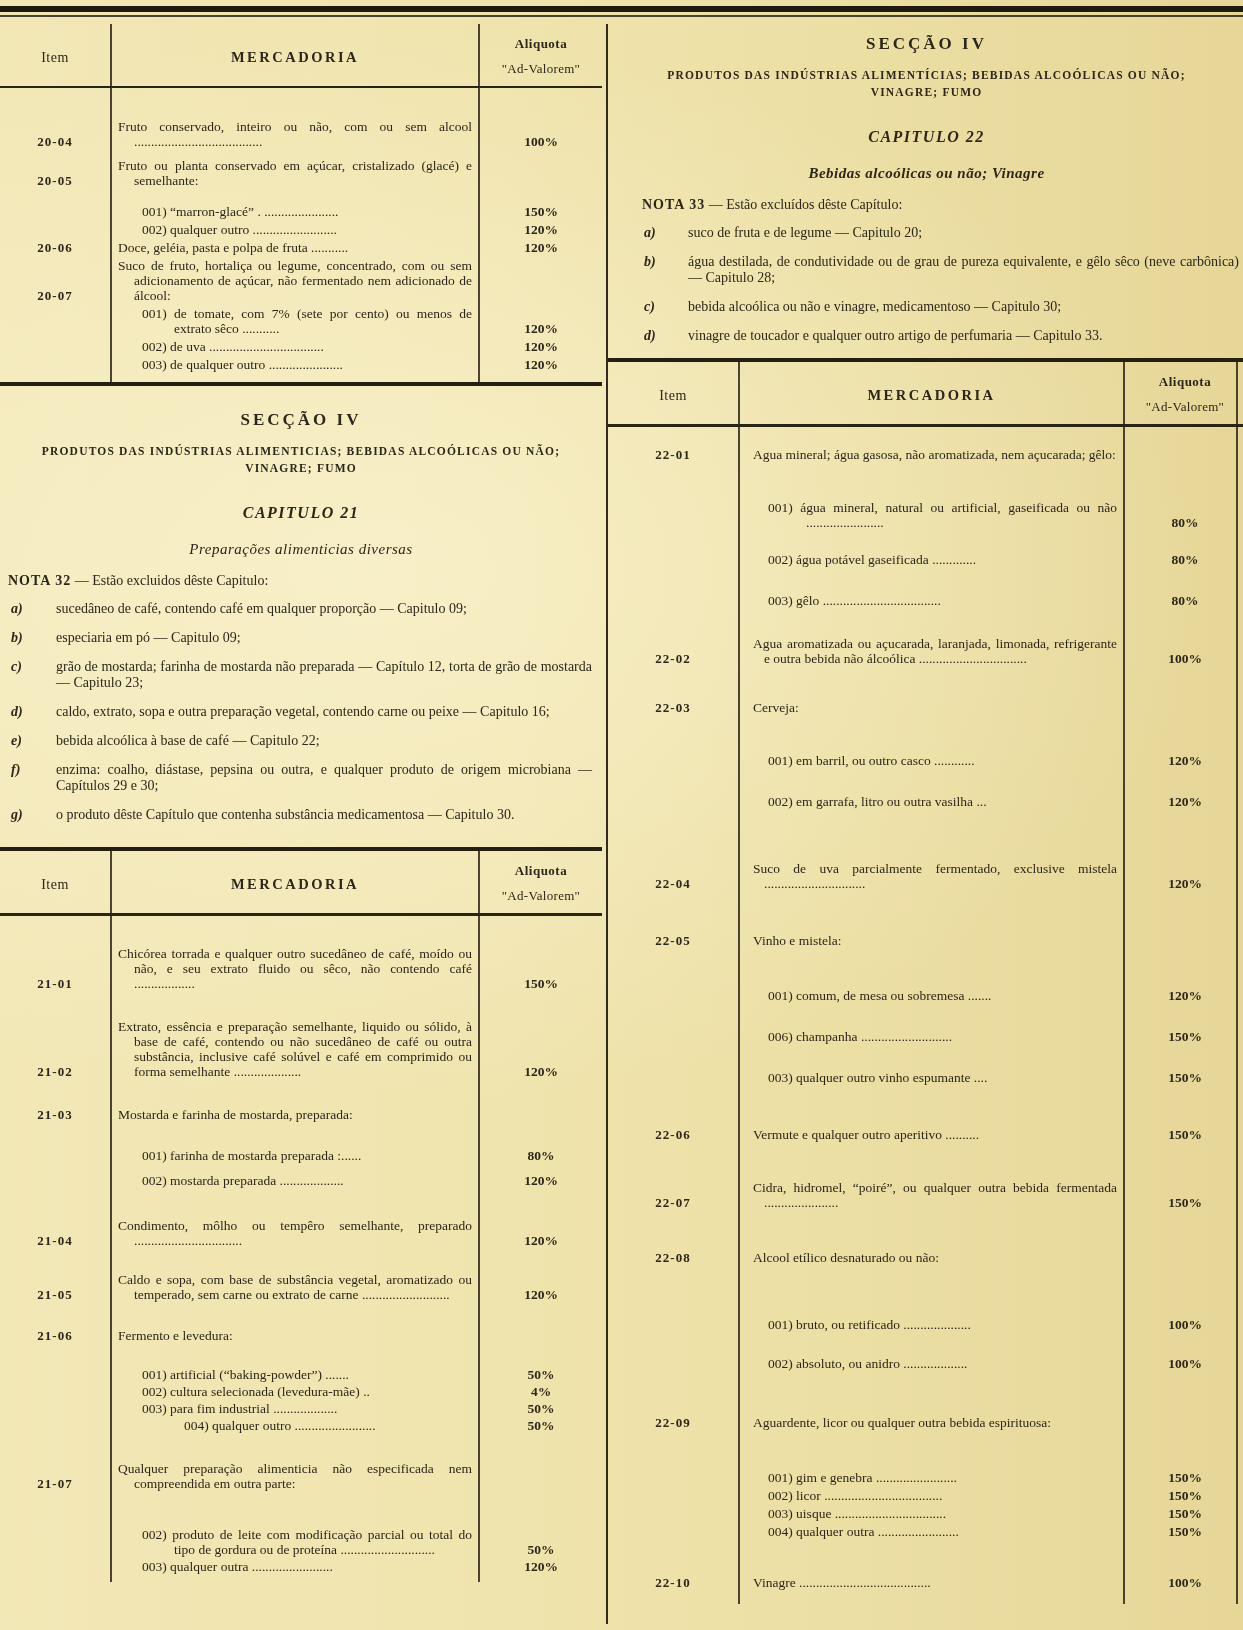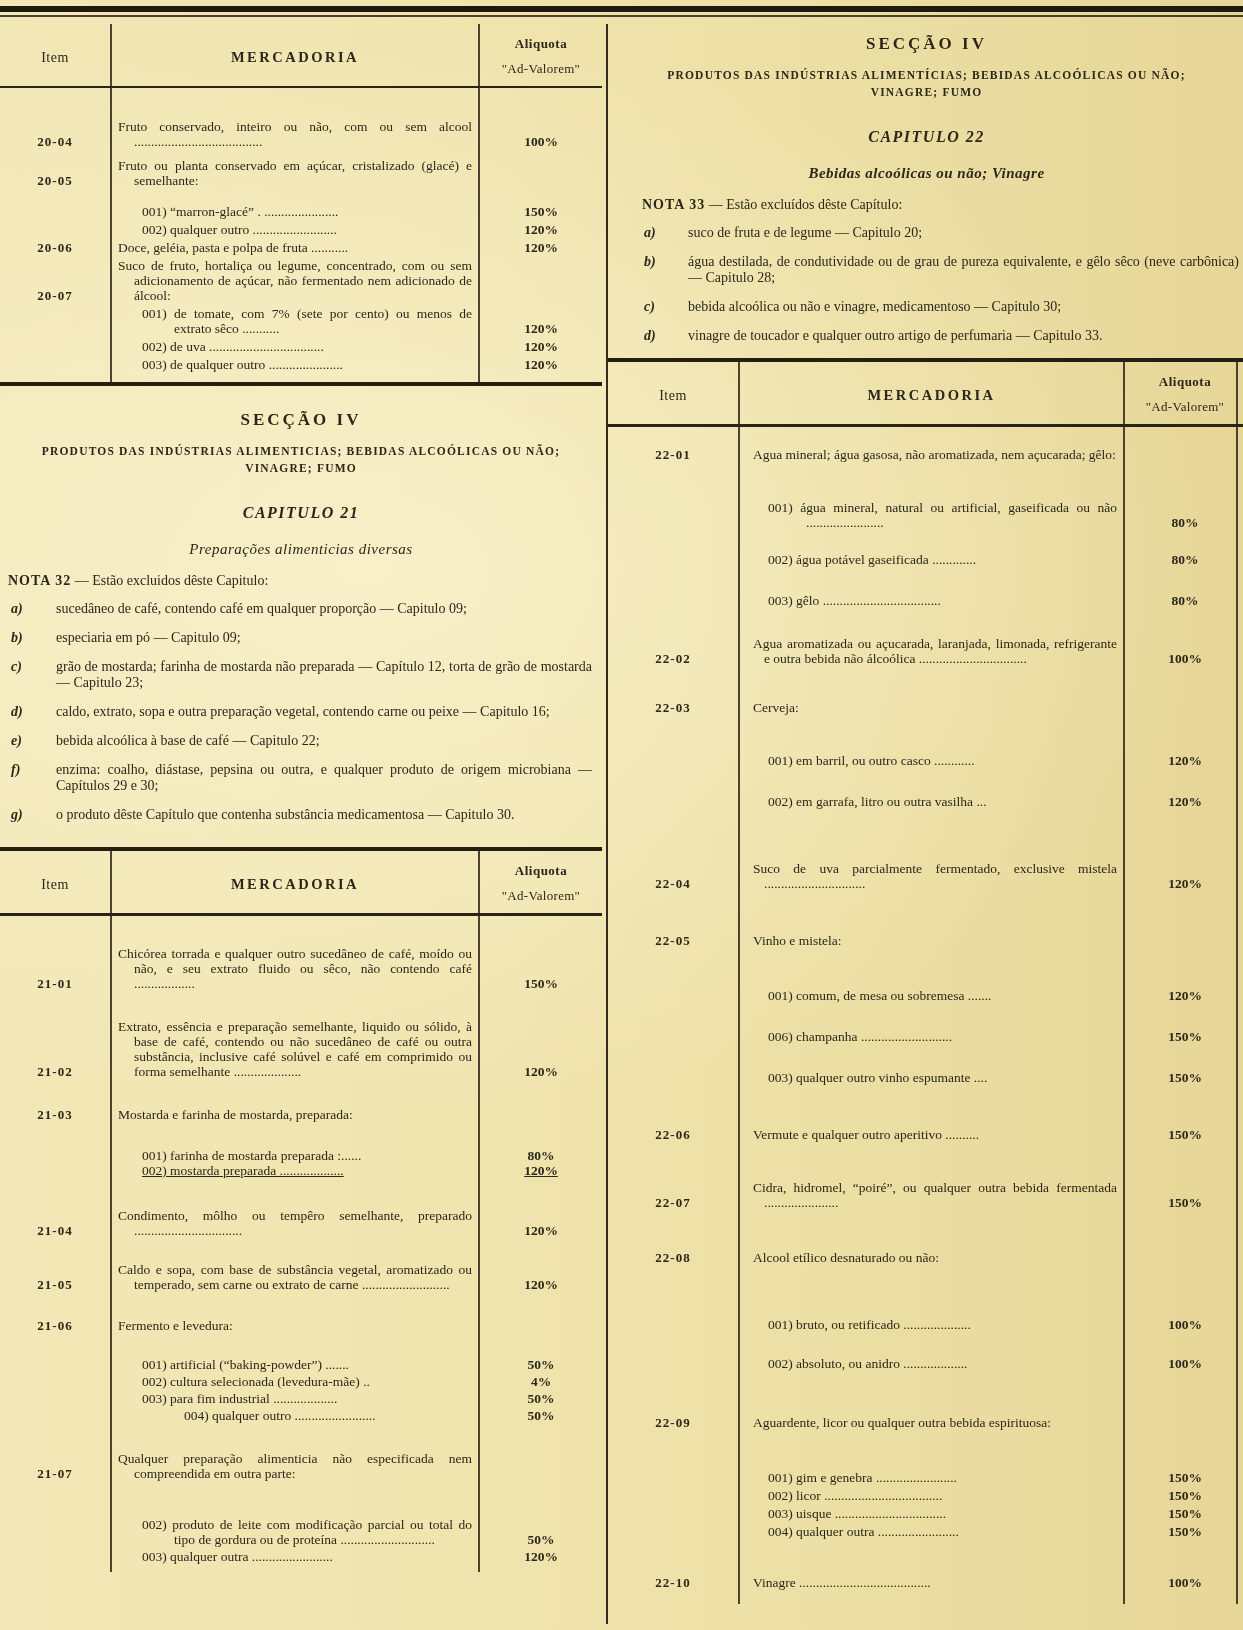--- a/index.html
+++ b/index.html
@@ -51,21 +51,21 @@
   #lt1 .row{margin-top:3px;}
   #lt1 .row:nth-of-type(2){margin-top:9px;}
   #lt1 .row:nth-of-type(3){margin-top:16px;}
   #lt1{border-bottom:4px solid #241f10;}
   
   #lt2{border-top:4px solid #241f10;margin-top:24px;}
   #lt2 .rows{padding-top:30px;padding-bottom:8px;}
   #lt2 .row:nth-of-type(2){margin-top:28px;}
   #lt2 .row:nth-of-type(3){margin-top:28px;}
   #lt2 .row:nth-of-type(4){margin-top:26px;}
-  #lt2 .row:nth-of-type(5){margin-top:0;text-decoration:underline;}
+  #lt2 .row:nth-of-type(5){margin-top:10px;}
   #lt2 .row:nth-of-type(6){margin-top:30px;}
   #lt2 .row:nth-of-type(7){margin-top:24px;}
   #lt2 .row:nth-of-type(8){margin-top:26px;}
   #lt2 .row:nth-of-type(9){margin-top:24px;}
   #lt2 .row:nth-of-type(10){margin-top:2px;}
   #lt2 .row:nth-of-type(11){margin-top:2px;}
   #lt2 .row:nth-of-type(12){margin-top:2px;gap:42px;}
   #lt2 .row:nth-of-type(13){margin-top:28px;}
   #lt2 .row:nth-of-type(14){margin-top:36px;}
   #lt2 .row:nth-of-type(15){margin-top:2px;}

